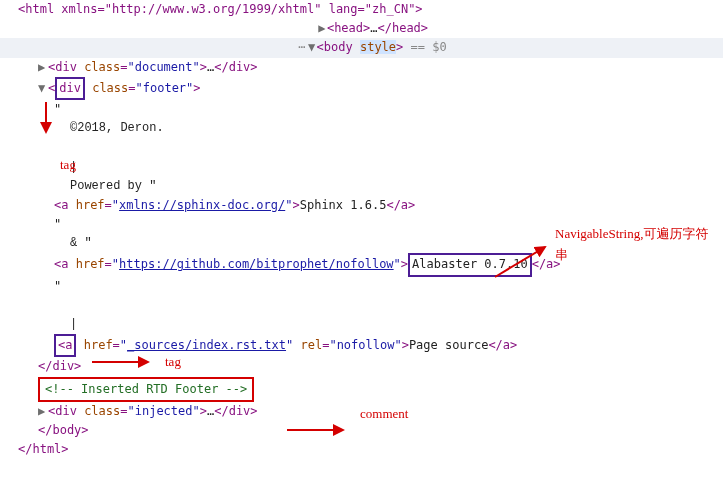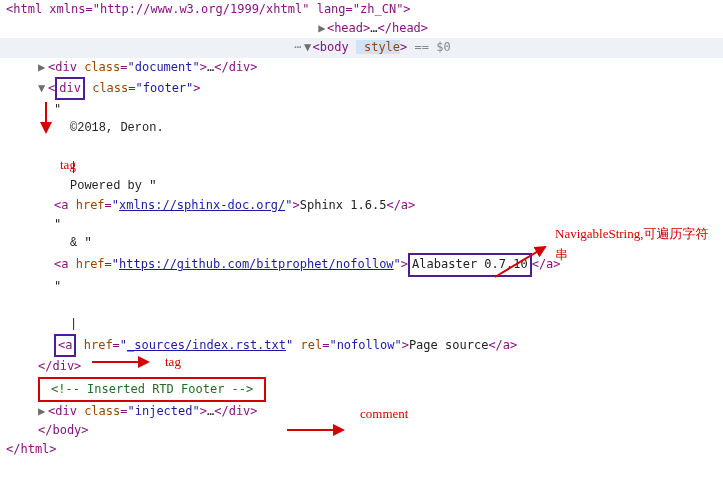--- a/index.html
+++ b/index.html
@@ -8,40 +8,40 @@
     font-family: Consolas, Menlo, monospace;
     font-size: 12px;
     line-height: 1.6;
     background: #fff;
     color: #222;
     width: 723px;
     height: 504px;
     overflow: hidden;
     position: relative;
   }
-  .line { white-space: pre; padding-left: 6px; }
+  .line { white-space: pre; padding-left: 18px; }
   .indent1 { padding-left: 22px; text-align: center; }
   .indent2 { padding-left: 38px; }
   .indent3 { padding-left: 54px; }
   .indent4 { padding-left: 70px; font-family: Liberation Mono, monospace; }
   .tag { color: #881280; }
   .attr-name { color: #994500; }
   .attr-value { color: #1a1aa6; }
   .link { color: #1a1aa6; text-decoration: underline; }
   .text { color: #222; }
   .comment { color: #236e25; }
   .arrow { color: #6e6e6e; display:inline-block; width:10px; }
   .highlight-line { background: #eef1f6; }
   .dots { color: #888; letter-spacing:1px; }
   .eq0 { color: #888; }
   .redbox { border: 2px solid #4c1d95; padding: 0 2px; display: inline-block; }
-  .redbox-line { border: 2px solid #d40000; padding: 1px 11px; display: inline-block; }
+  .redbox-line { border: 2px solid #d40000; padding: 1px 5px; display: inline-block; }
   .anno-text { color: #d40000; font-family: "SimSun", serif; font-size: 13px; }
   svg.arrow-svg { position: absolute; pointer-events: none; }
-  .sel { background: #cfe3ff; padding-left: 8px; }
+  .sel { background: #cfe3ff; }
 </style>
 </head>
 <body>
 
 <div class="line"><span class="tag">&lt;html xmlns="http://www.w3.org/1999/xhtml" lang="zh_CN"&gt;</span></div>
 
 <div class="line indent1"><span class="arrow">▶</span><span class="tag">&lt;head&gt;</span><span class="text">…</span><span class="tag">&lt;/head&gt;</span></div>
 
 <div class="line indent1 highlight-line"><span class="dots">⋯</span><span class="arrow">▼</span><span class="tag">&lt;body </span><span class="attr-name sel">style</span><span class="tag">&gt;</span><span class="eq0"> == $0</span></div>
 

